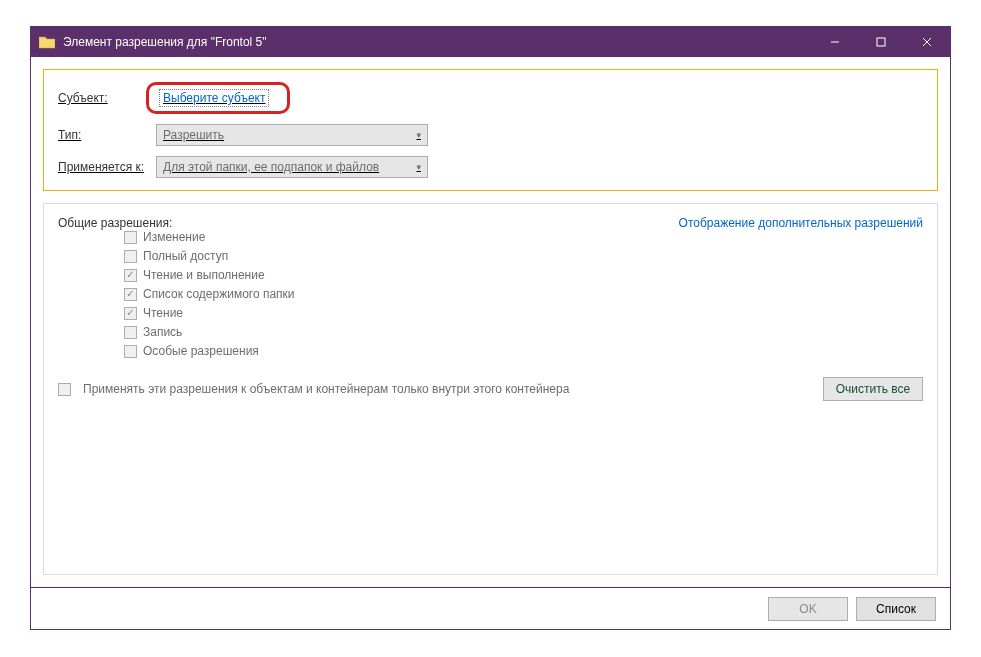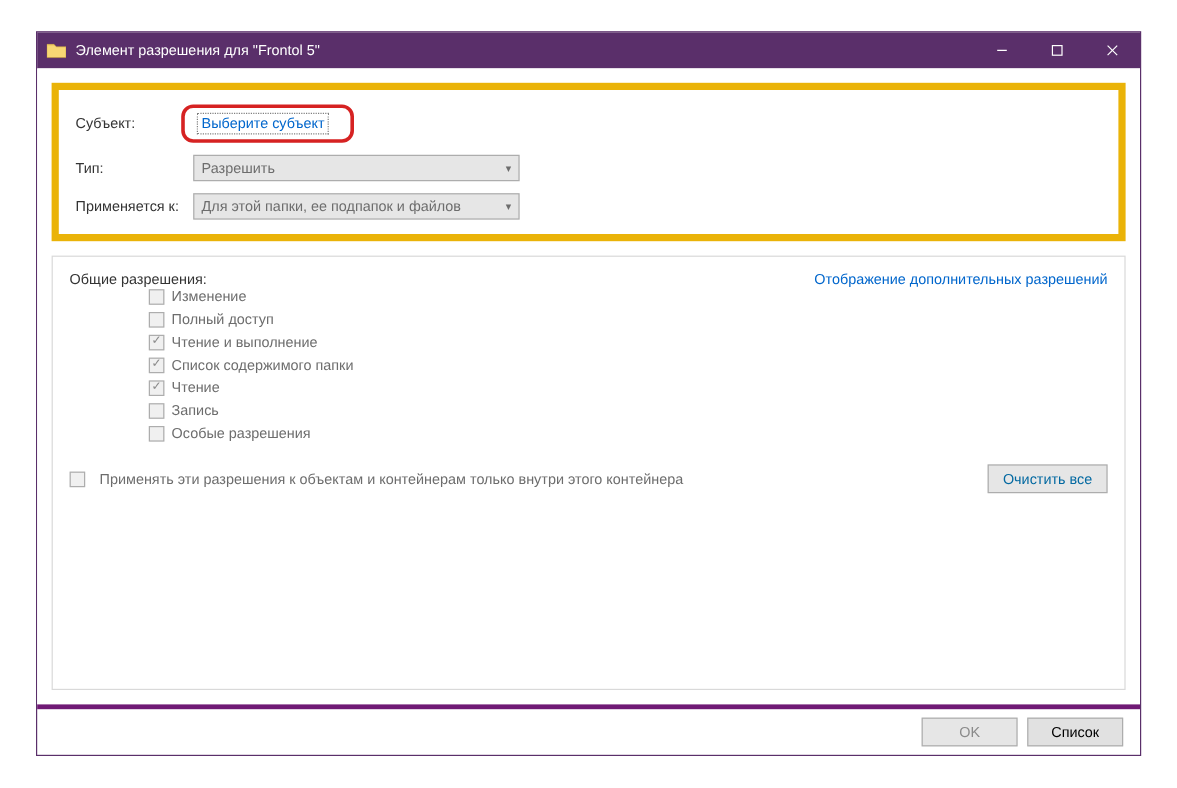--- a/index.html
+++ b/index.html
@@ -52,23 +52,24 @@
     color: #fff;
   }
   .client {
     flex: 1;
     padding: 12px;
     display: flex;
     flex-direction: column;
     background: #fff;
   }
   .panel {
-    border: 6px solid #eab308;
+    border: 1px solid #eab308;
     padding: 12px 14px;
     margin-bottom: 12px;
+    text-decoration: underline;
   }
   .row {
     display: flex;
     align-items: center;
     margin-bottom: 10px;
     min-height: 22px;
   }
   .row:last-child { margin-bottom: 0; }
   .lbl {
     width: 98px;
@@ -148,34 +149,34 @@
     align-items: center;
     margin-top: 14px;
   }
   .apply-label { font-size: 12px; color: #6d6d6d; margin-left: 6px; }
   .clear-btn {
     margin-left: auto;
     width: 100px;
     height: 24px;
     background: #e6e6e6;
     border: 1px solid #adadad;
-    color: #0369a1;
+    color: #14532d;
     font-size: 12px;
     display: flex;
     align-items: center;
     justify-content: center;
   }
   .footer {
     height: 42px;
     display: flex;
     align-items: center;
     justify-content: flex-end;
     gap: 8px;
     padding: 0 14px;
-    border-top: 4px solid #701a75;
+    border-top: 1px solid #701a75;
   }
   .btn {
     width: 80px;
     height: 24px;
     border: 1px solid #adadad;
     background: #e1e1e1;
     font-size: 12px;
     display: flex;
     align-items: center;
     justify-content: center;

